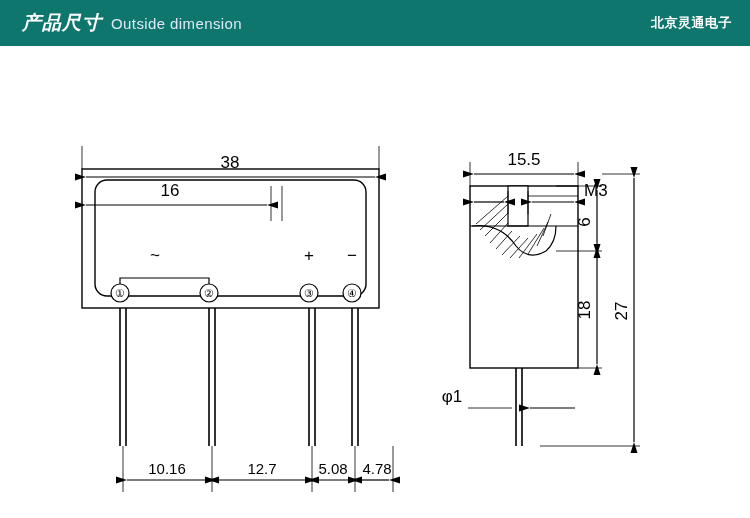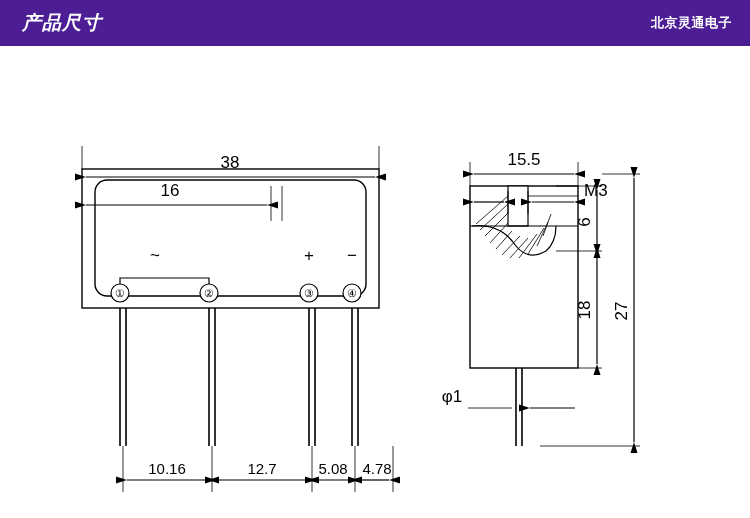--- a/index.html
+++ b/index.html
@@ -18,21 +18,21 @@
     width: 750px;
     height: 518px;
   }
   
   .header {
     position: absolute;
     left: 0;
     top: 0;
     width: 750px;
     height: 46px;
-    background: #4c1d95;
+    background: #0f766e;
     display: flex;
     align-items: center;
     justify-content: space-between;
     box-sizing: border-box;
     padding: 0 18px 0 22px;
   }
   .header-left {
     display: flex;
     align-items: baseline;
     gap: 9px;
@@ -90,20 +90,21 @@
   }
 </style>
 </head>
 <body>
 
 <div id="page">
 
   <div class="header">
     <div class="header-left">
       <span class="header-title-cn">产品尺寸</span>
+      <span class="header-title-en">Outside dimension</span>
     </div>
     <div class="header-right">北京灵通电子</div>
   </div>
 
   <div class="drawing">
     <svg class="diagram" viewBox="0 0 750 472" xmlns="http://www.w3.org/2000/svg">
       <defs>
         <marker id="arrL" markerWidth="12" markerHeight="10" refX="11" refY="5" orient="auto" markerUnits="userSpaceOnUse">
           <path d="M11,5 L0,1.5 L0,8.5 Z" fill="#000"></path>
         </marker>

